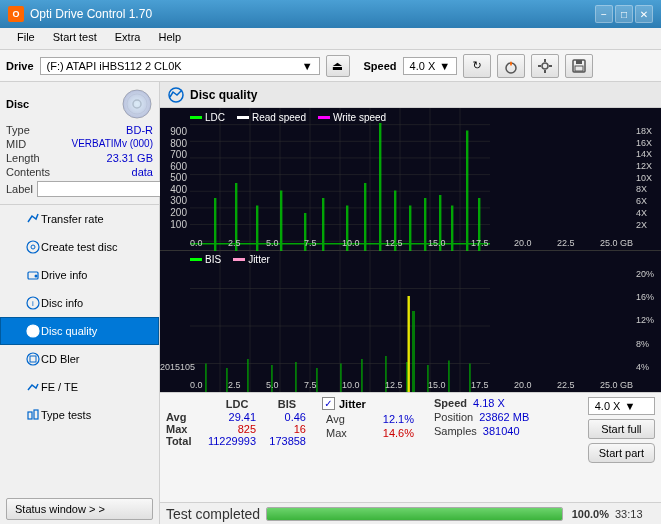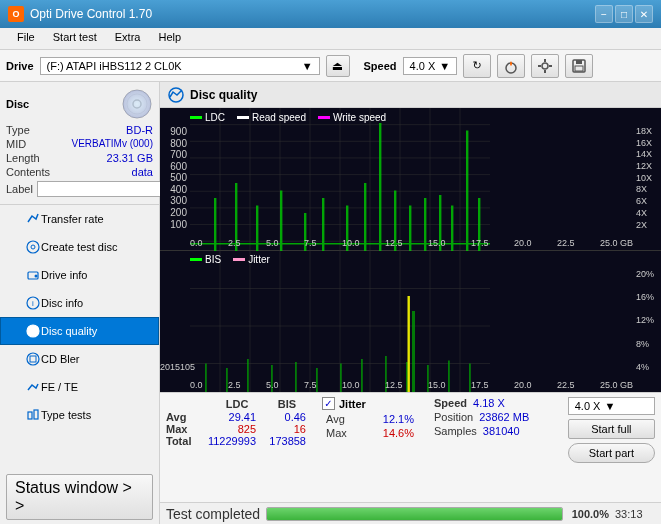--- a/index.html
+++ b/index.html
@@ -40,21 +40,21 @@
     .disc-label-row { display: flex; align-items: center; gap: 4px; margin-top: 2px; }
     .disc-label-input { flex: 1; border: 1px solid #aaa; height: 16px; font-size: 10px; padding: 0 2px; }
     .disc-label-btn { width: 18px; height: 18px; background: linear-gradient(to bottom, #f8f8f8, #e0e0e0); border: 1px solid #aaa; border-radius: 2px; cursor: pointer; display: flex; align-items: center; justify-content: center; font-size: 11px; }
 
     .sidebar-nav { flex: 1; }
     .sidebar-item { display: flex; align-items: center; gap: 0; padding: 5px 24px; cursor: pointer; border: 1px solid transparent; font-size: 11px; }
     .sidebar-item.active { background: #0078d7; color: white; border-color: #005a9e; }
     .sidebar-item .nav-icon { width: 16px; height: 16px; display: flex; align-items: center; justify-content: center; flex-shrink: 0; }
     .sidebar-item.active .nav-icon svg circle, .sidebar-item.active .nav-icon svg rect { fill: white; }
 
-    .status-window-btn { margin: 4px 6px; padding: 4px 8px; background: linear-gradient(to bottom, #f8f8f8, #e0e0e0); border: 1px solid #aaa; border-radius: 2px; cursor: pointer; font-size: 16px; text-align: left; }
+    .status-window-btn { margin: 4px 6px; padding: 4px 8px; background: linear-gradient(to bottom, #f8f8f8, #e0e0e0); border: 1px solid #aaa; border-radius: 2px; cursor: pointer; font-size: 11px; text-align: left; }
 
     
     .content { flex: 1; display: flex; flex-direction: column; overflow: hidden; }
     .disc-quality-header { background: #e8e8e8; border-bottom: 1px solid #d0d0d0; display: flex; align-items: center; gap: 6px; padding: 4px 8px; height: 26px; }
     .dq-title { font-size: 12px; font-weight: bold; }
 
     
     .charts-container { display: flex; flex-direction: column; height: 100%; }
     .chart-top { flex: 1; background: #0a0a1a; position: relative; border-bottom: 1px solid #333; }
     .chart-bottom { flex: 1; background: #0a0a1a; position: relative; }
@@ -523,21 +523,21 @@
             <span style="color:#0000cc;font-size:11px;">381040</span>
           </div>
         </div>
 
         <div style="margin-left:auto;display:flex;flex-direction:column;gap:4px;align-items:stretch;">
           <div style="background:white;border:1px solid #aaa;padding:2px 6px;font-size:11px;cursor:pointer;display:flex;align-items:center;gap:4px;">
             <span>4.0 X</span>
             <span>▼</span>
           </div>
           <button style="background:linear-gradient(to bottom,#f8f8f8,#e0e0e0);border:1px solid #aaa;border-radius:2px;padding:3px 10px;font-size:11px;cursor:pointer;">Start full</button>
-          <button style="background:linear-gradient(to bottom,#f8f8f8,#e0e0e0);border:1px solid #aaa;border-radius:10px;padding:3px 20px;font-size:11px;cursor:pointer;">Start part</button>
+          <button style="background:linear-gradient(to bottom,#f8f8f8,#e0e0e0);border:1px solid #aaa;border-radius:4px;padding:3px 10px;font-size:11px;cursor:pointer;">Start part</button>
         </div>
       </div>
     </div>
 
     <div class="progress-area">
       <span class="status-text">Test completed</span>
       <div class="progress-bar-outer">
         <div class="progress-bar-inner" style="width:100%;"></div>
       </div>
       <span class="progress-pct">100.0%</span>

